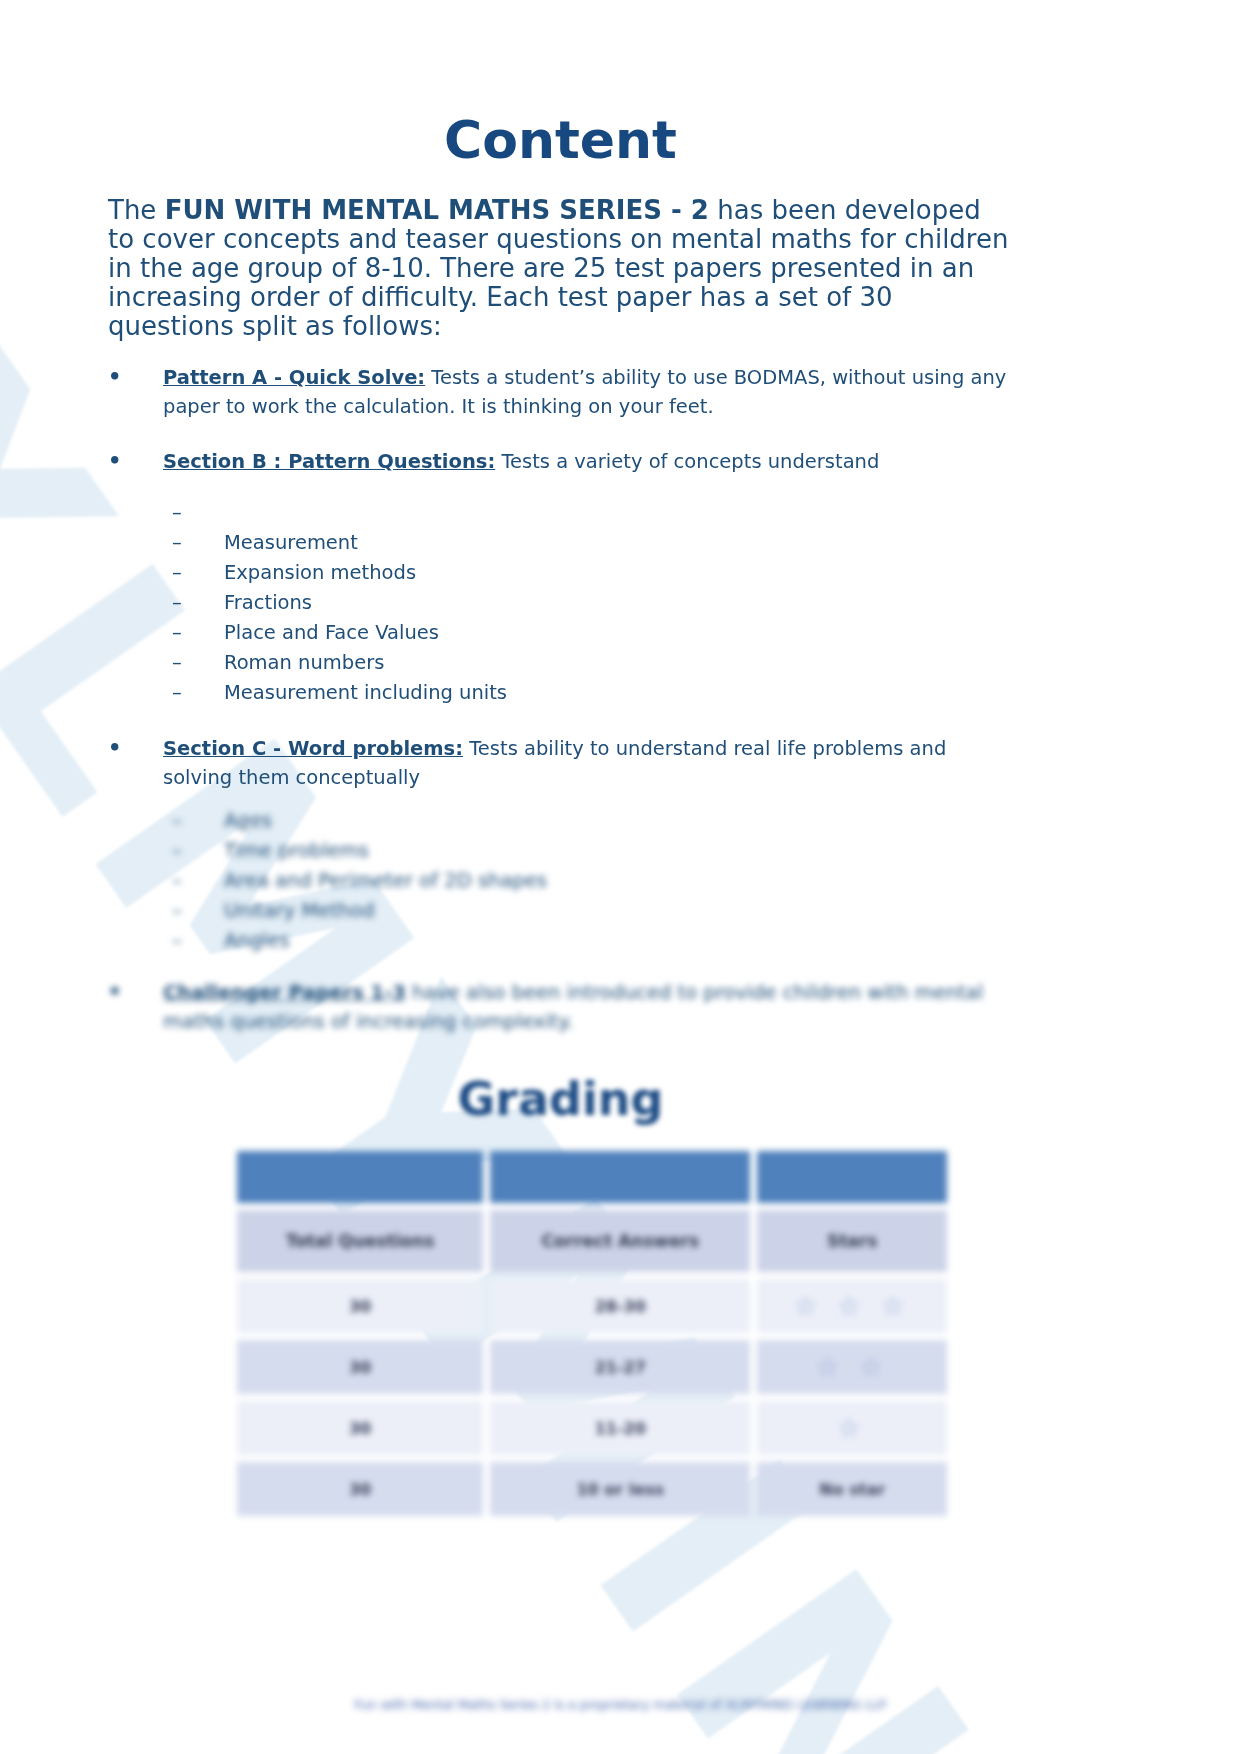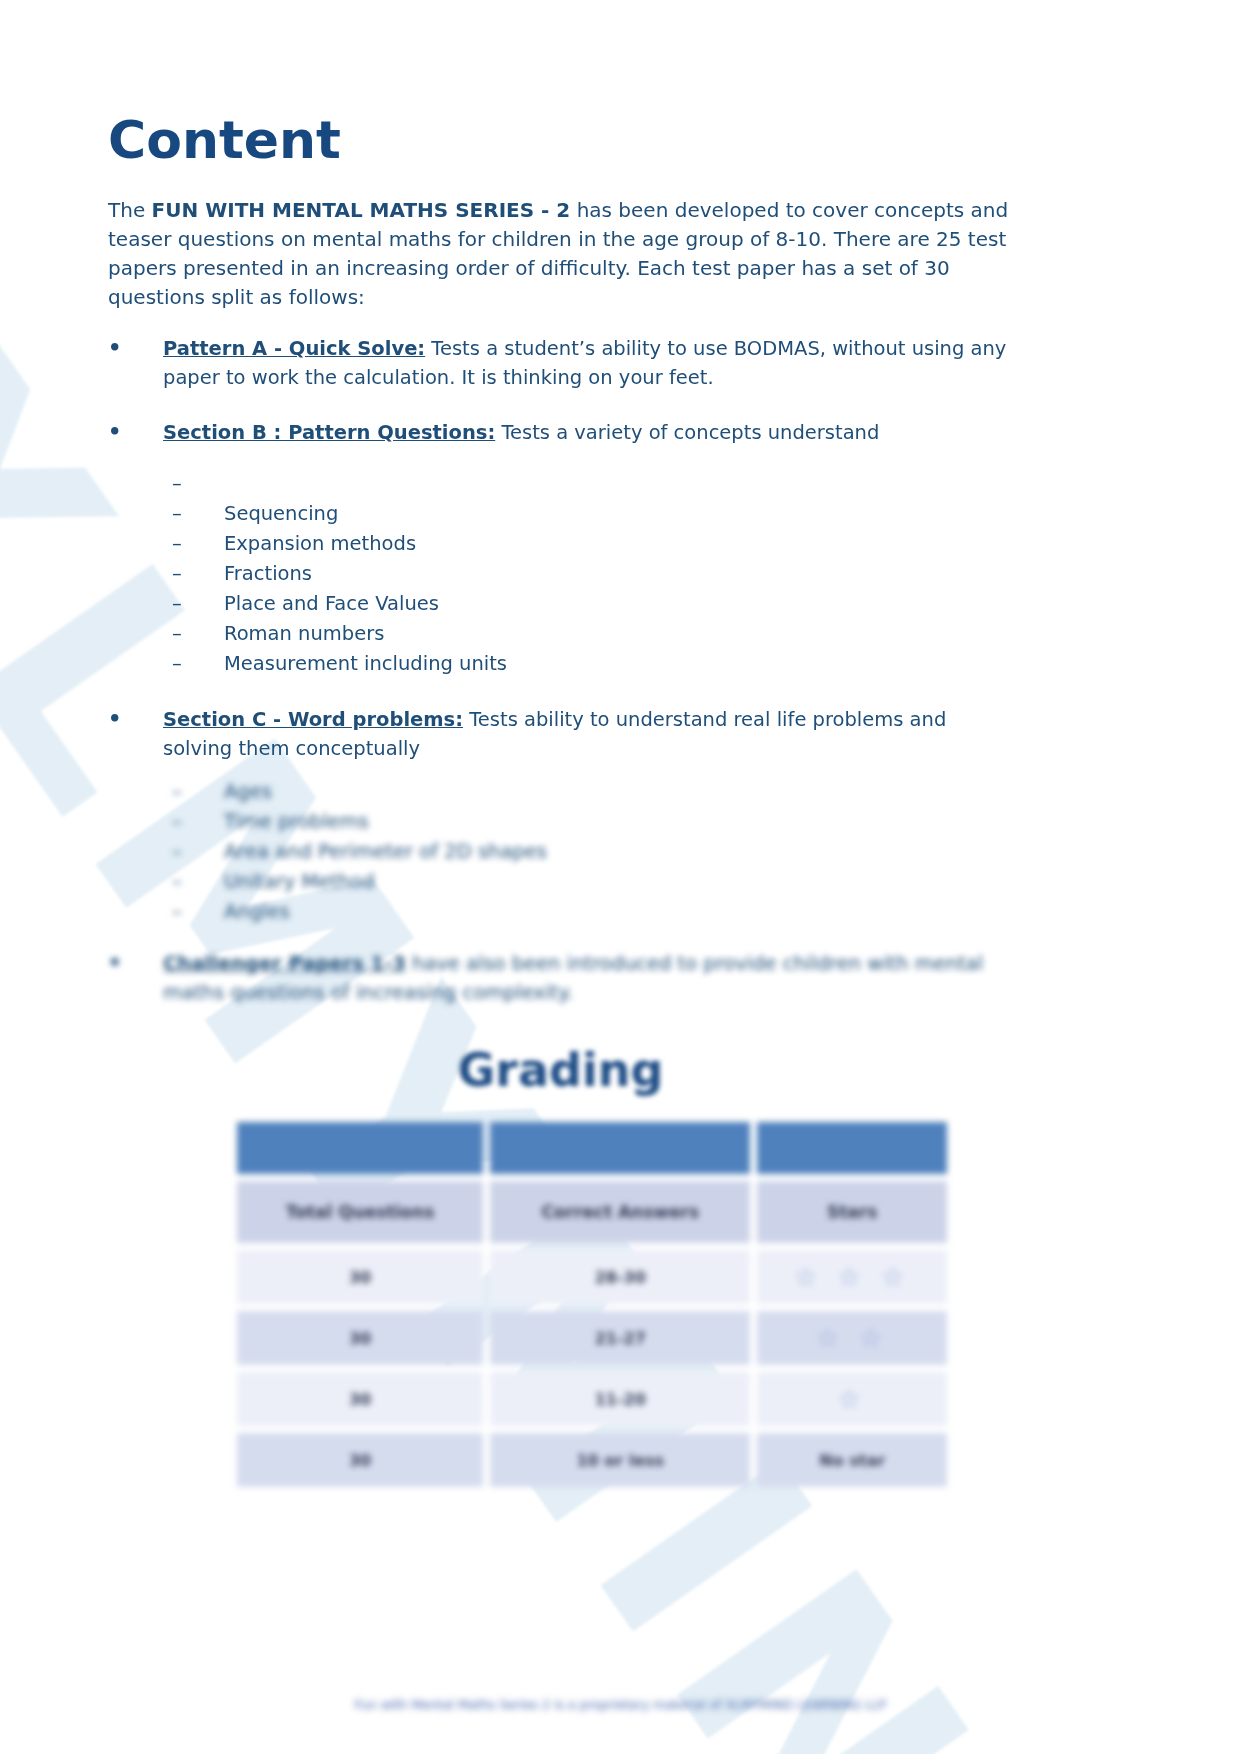--- a/index.html
+++ b/index.html
@@ -27,28 +27,29 @@
     z-index:0;
     user-select:none;
   }
   .content {
     position:relative;
     z-index:1;
     padding:0 228px 0 108px; 
   }
   h1.page-title {
     margin-top:110px;
+    text-align:center;
     font-size:52px;
     line-height:60px;
     font-weight:bold;
     color:#17487f;
   }
   p.intro {
     margin-top:26px;
-    font-size:20px;
+    font-size:26px;
     line-height:29px;
   }
   .b { font-weight:bold; }
   .bullet-row {
     display:flex;
     align-items:flex-start;
     font-size:19.5px;
     line-height:29px;
   }
   .bullet-row .marker {
@@ -157,21 +158,21 @@
       <span class="marker">•</span>
       <span class="btext"><span class="sec-head">Section B : Pattern Questions:</span><span> Tests a variety of concepts understand</span></span>
     </div>
 
     <ul class="dash-list mt22">
       <li>
           <span class="dash">–</span>
         </li>
       <li>
           <span class="dash">–</span>
-          <span>Sequencing</span>
+          <span>Measurement</span>
         </li>
       <li>
           <span class="dash">–</span>
           <span>Expansion methods</span>
         </li>
       <li>
           <span class="dash">–</span>
           <span>Fractions</span>
         </li>
       <li>

